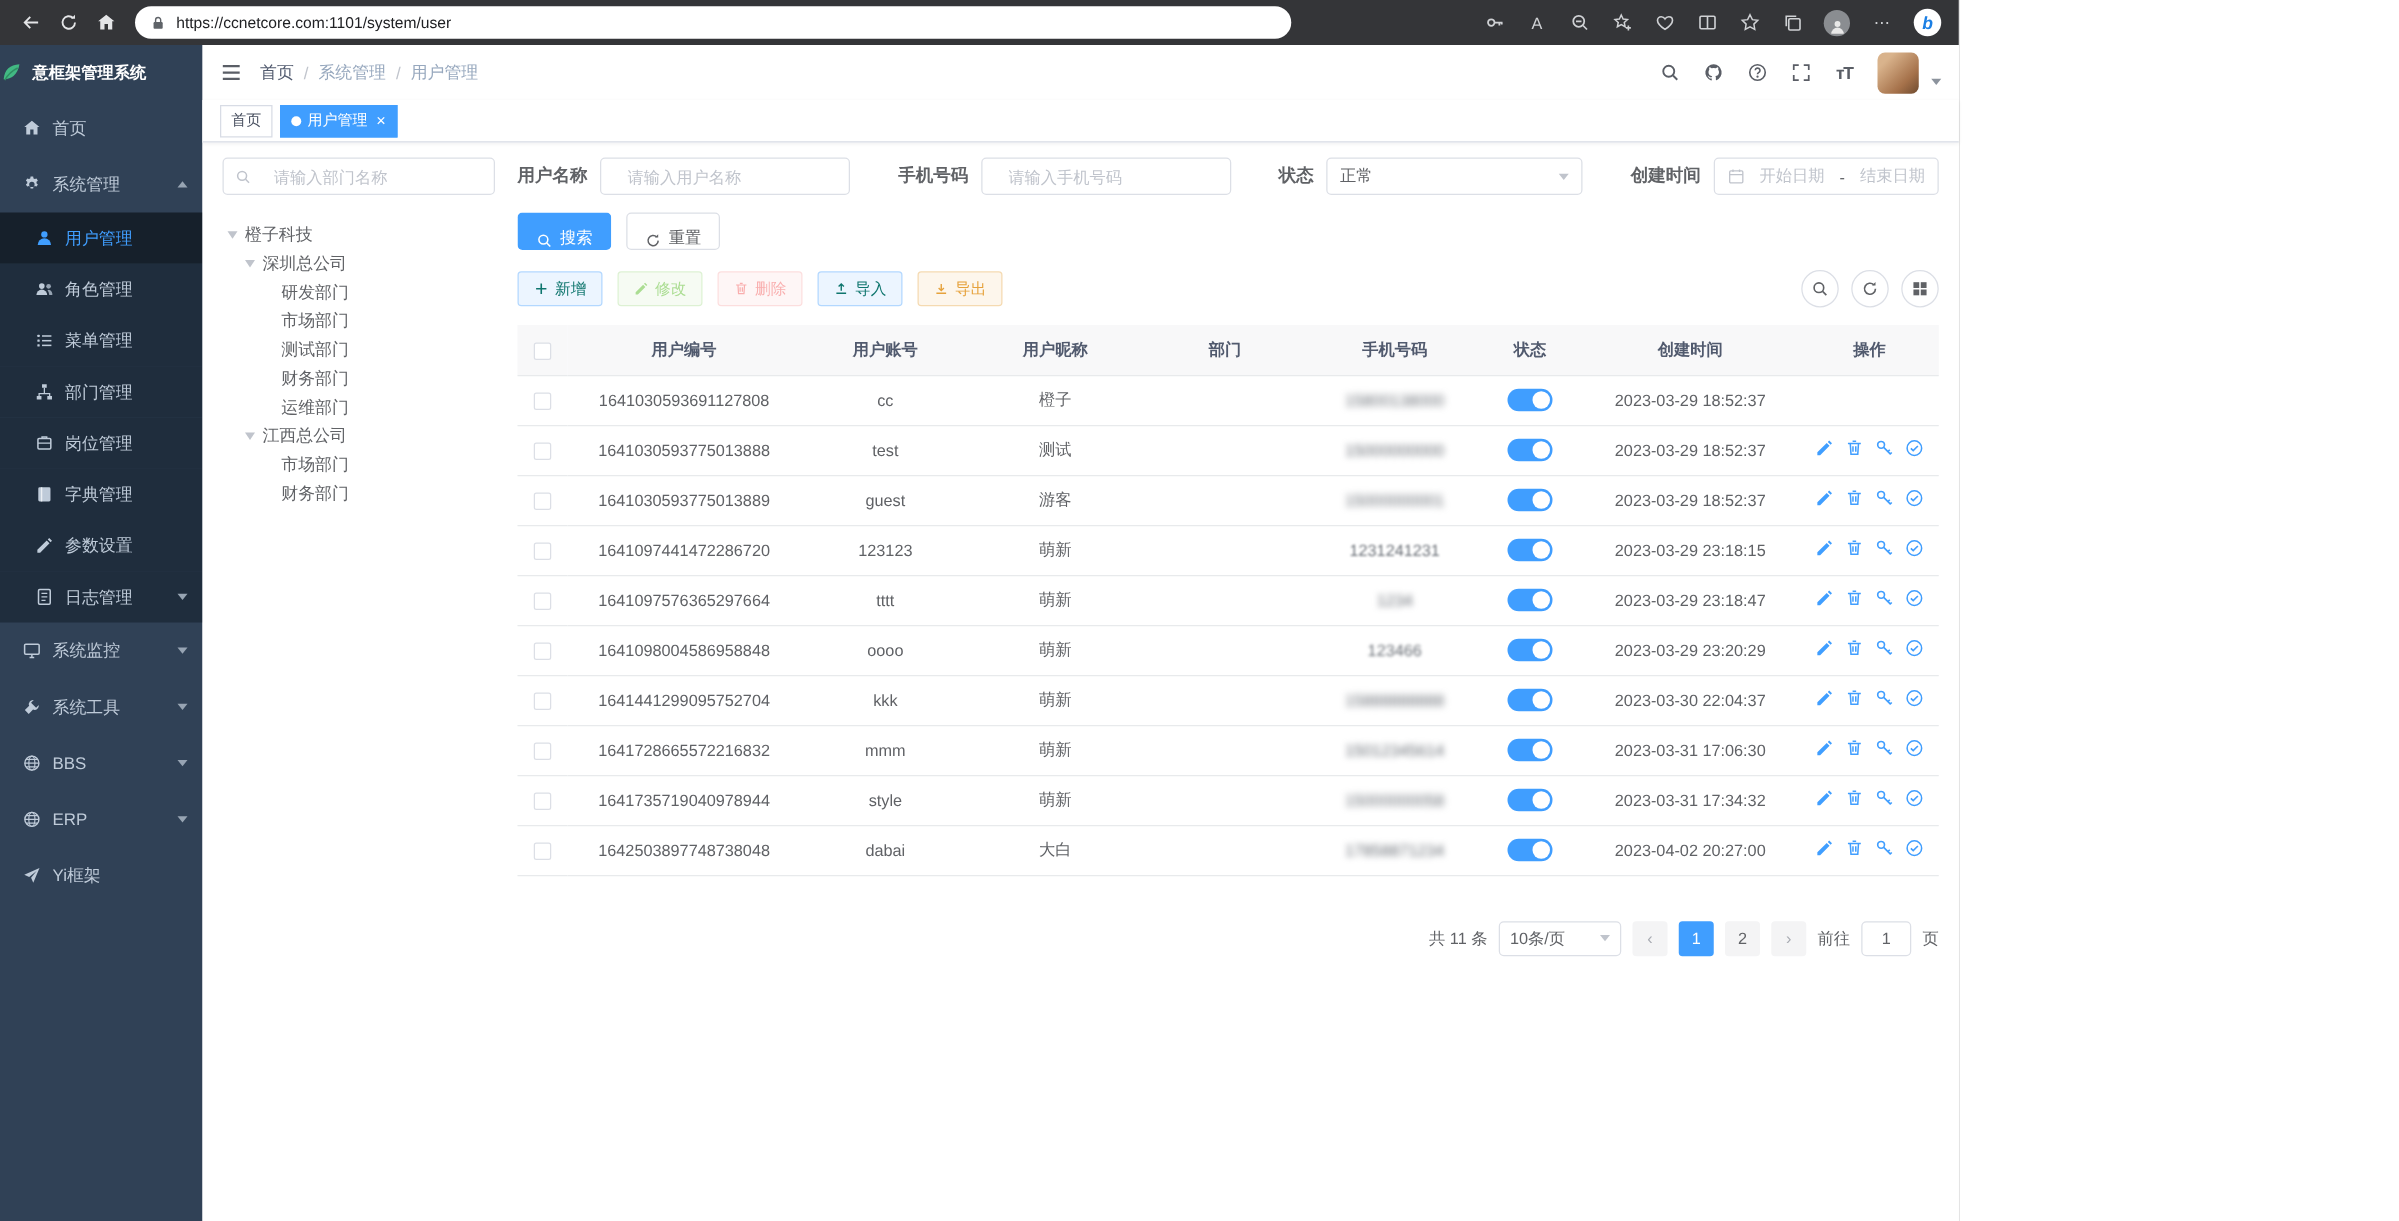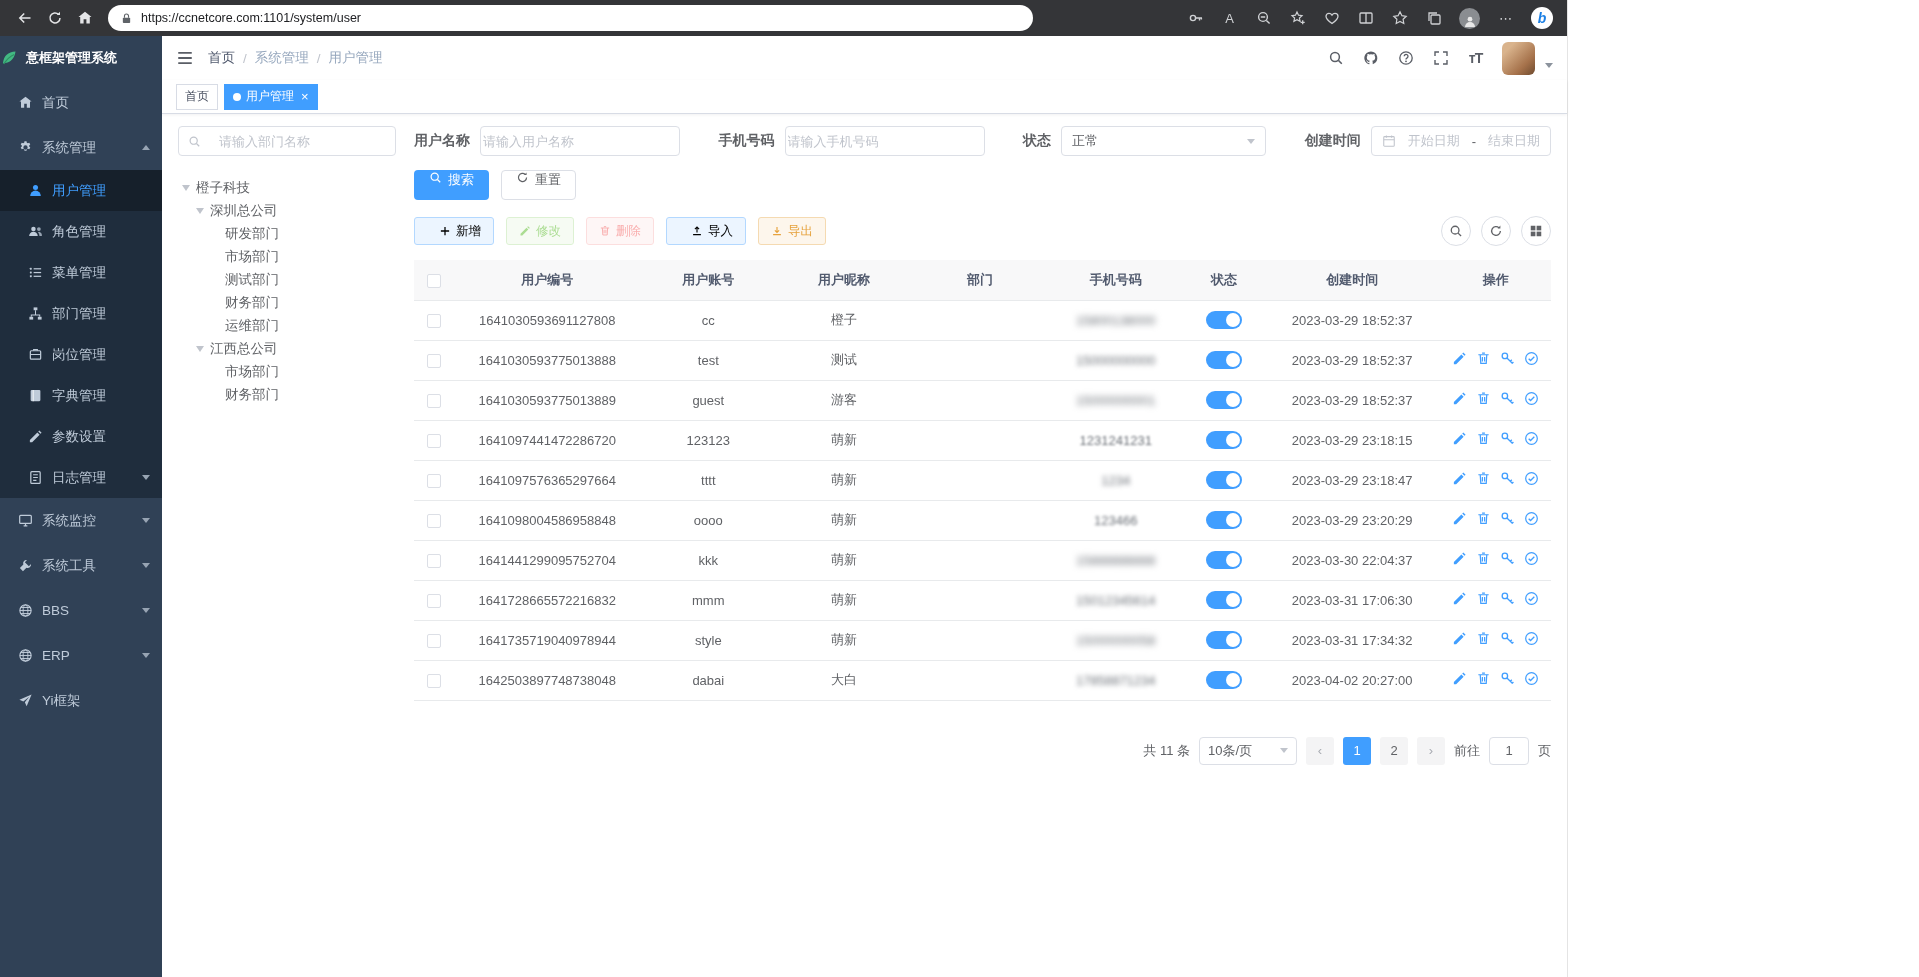--- a/index.html
+++ b/index.html
@@ -68,40 +68,40 @@
   .tnode { height:23px; display:flex; align-items:center; gap:6px; cursor:pointer; white-space:nowrap; }
   .tri { width:0; height:0; border-left:4.5px solid transparent; border-right:4.5px solid transparent; border-top:6px solid #c0c4cc; }
   .tri-sp { width:9px; }
 
   .right-panel { flex:1; min-width:0; }
 
   
   .filters { display:flex; align-items:center; justify-content:space-between; }
   .f-item { display:flex; align-items:center; gap:10px; }
   .f-label { font-size:14px; font-weight:700; color:#606266; white-space:nowrap; }
-  .inp { height:30px; border:1px solid #dcdfe6; border-radius:4px; padding:0 2px; font-size:13px; color:#606266; outline:none; }
+  .inp { height:30px; border:1px solid #dcdfe6; border-radius:4px; padding:0 21px; font-size:13px; color:#606266; outline:none; }
   .inp::placeholder { color:#c0c4cc; }
   .sel { height:30px; border:1px solid #dcdfe6; border-radius:4px; padding:0 10px; display:flex; align-items:center; justify-content:space-between; font-size:13px; color:#606266; cursor:pointer; }
   .sel .ar { border-top-color:#c0c4cc; }
   .daterange { height:30px; border:1px solid #dcdfe6; border-radius:4px; display:flex; align-items:center; gap:12px; padding:0 10px; font-size:13px; color:#c0c4cc; cursor:pointer; }
   .daterange .ico { width:14px; height:14px; color:#c0c4cc; flex:0 0 auto; }
   .dr-sep { color:#606266; }
 
   
   .btn-row { margin-top:14px; display:flex; gap:12px; }
-  .btn { height:30px; border-radius:4px; display:inline-flex; align-items:flex-start; gap:6px; padding:0 14px; font-size:13px; cursor:pointer; border:1px solid transparent; }
+  .btn { height:30px; border-radius:4px; display:inline-flex; align-items:flex-end; gap:6px; padding:0 14px; font-size:13px; cursor:pointer; border:1px solid transparent; }
   .btn .ico { width:13px; height:13px; }
   .btn-primary { background:#409eff; color:#fff; }
   .btn-default { background:#fff; border-color:#dcdfe6; color:#606266; }
 
   
   .toolbar { margin-top:16px; display:flex; align-items:center; }
   .tbtn { height:28px; border-radius:3px; display:inline-flex; align-items:center; gap:5px; padding:0 12px; font-size:12.5px; margin-right:12px; cursor:pointer; border:1px solid transparent; }
   .tbtn .ico { width:12px; height:12px; }
-  .pl-primary { background:#ecf5ff; border-color:#b3d8ff; color:#000000;padding-left:24px; }
+  .pl-primary { background:#ecf5ff; border-color:#b3d8ff; color:#0f766e; }
   .pl-success { background:#f0f9eb; border-color:#c2e7b0; color:#67c23a; }
   .pl-danger  { background:#fef0f0; border-color:#fbc4c4; color:#f56c6c; }
   .pl-warning { background:#fdf6ec; border-color:#f5dab1; color:#e6a23c; }
   .dis { opacity:.55; }
   .tool-circles { margin-left:auto; display:flex; gap:10px; }
   .circle { width:30px; height:30px; border-radius:50%; border:1px solid #dcdfe6; display:flex; align-items:center; justify-content:center; color:#606266; cursor:pointer; background:#fff; }
   .circle .ico { width:14px; height:14px; }
 
   
   table.users { margin-top:14px; width:100%; border-collapse:collapse; table-layout:fixed; font-size:13px; color:#606266; }

